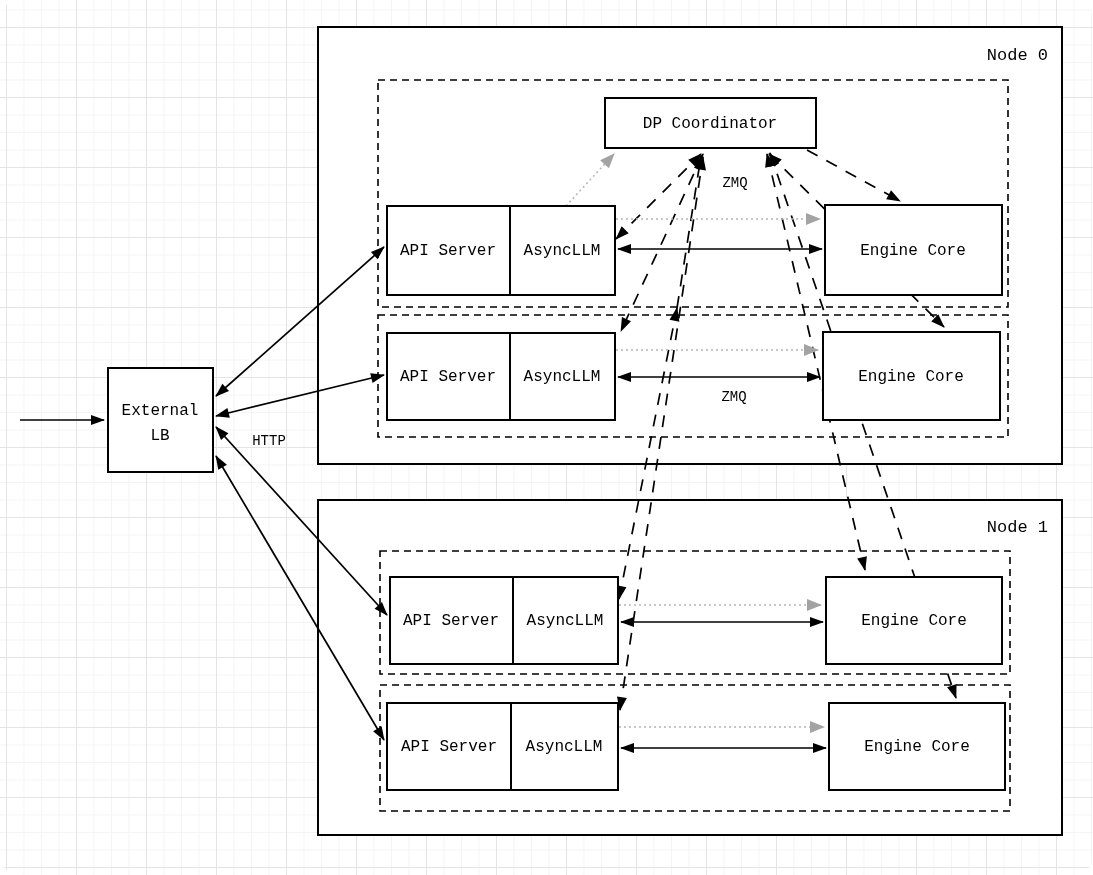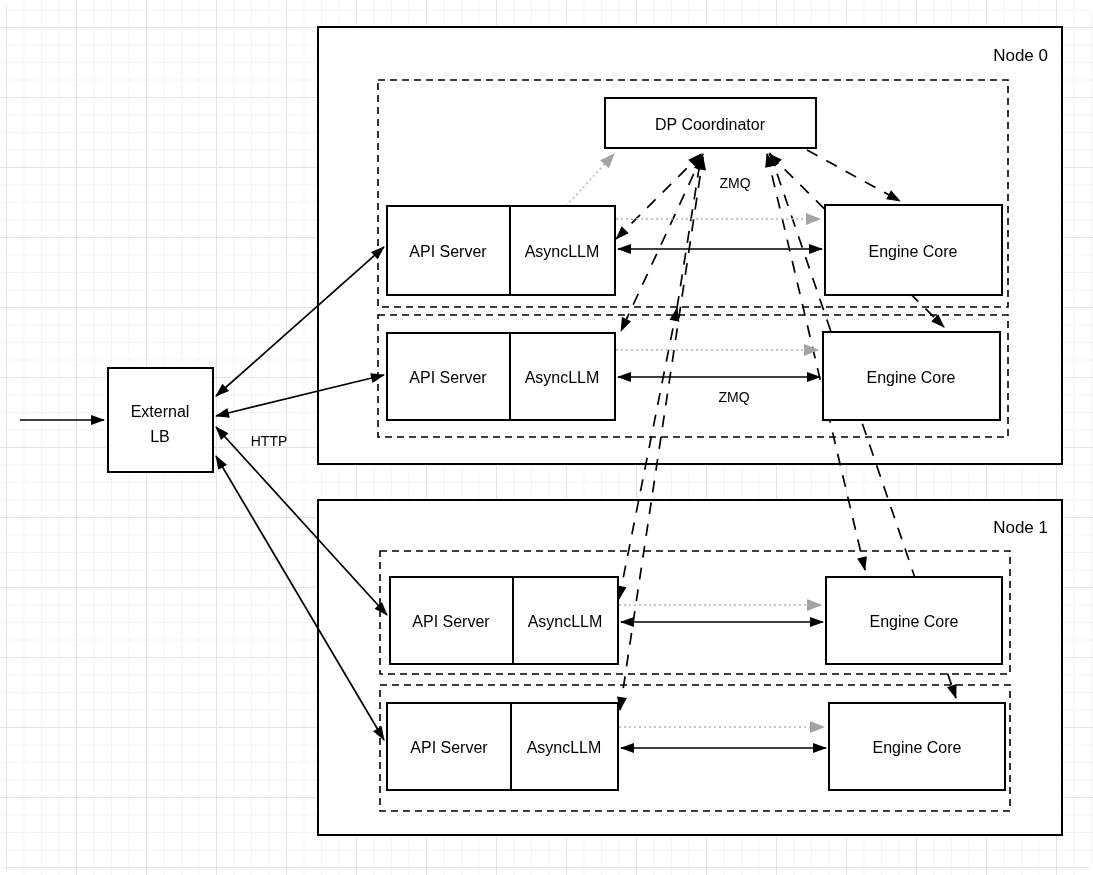--- a/index.html
+++ b/index.html
@@ -8,21 +8,21 @@
     width:1093px;height:875px;
     overflow:hidden;
     background-color:#ffffff;
     background-image:
       linear-gradient(to right, #e4e4e8 1px, transparent 1px),
       linear-gradient(to bottom, #e4e4e8 1px, transparent 1px),
       linear-gradient(to right, #f4f4f7 1px, transparent 1px),
       linear-gradient(to bottom, #f4f4f7 1px, transparent 1px);
     background-size:70px 70px,70px 70px,17.5px 17.5px,17.5px 17.5px;
     background-position:6px 27px,6px 27px,6px 27px,6px 27px;
-    font-family:Liberation Sans, sans-serif;
+    font-family:Liberation Mono, monospace;
     border-radius:19px;
   }
   svg{position:absolute;left:0;top:0;}
   .box{fill:#ffffff;stroke:#000000;stroke-width:2;}
   .nodebox{fill:#ffffff;stroke:#000000;stroke-width:2;}
   .dashbox{fill:none;stroke:#000000;stroke-width:1.6;stroke-dasharray:7 5;}
   .solid{stroke:#000000;stroke-width:1.7;fill:none;}
   .dashed{stroke:#000000;stroke-width:1.7;fill:none;stroke-dasharray:12 10;}
   .dotted{stroke:#b5b5b5;stroke-width:1.5;fill:none;stroke-dasharray:2 3;}
   .lbl{font-size:16px;fill:#000000;text-anchor:middle;dominant-baseline:central;}

